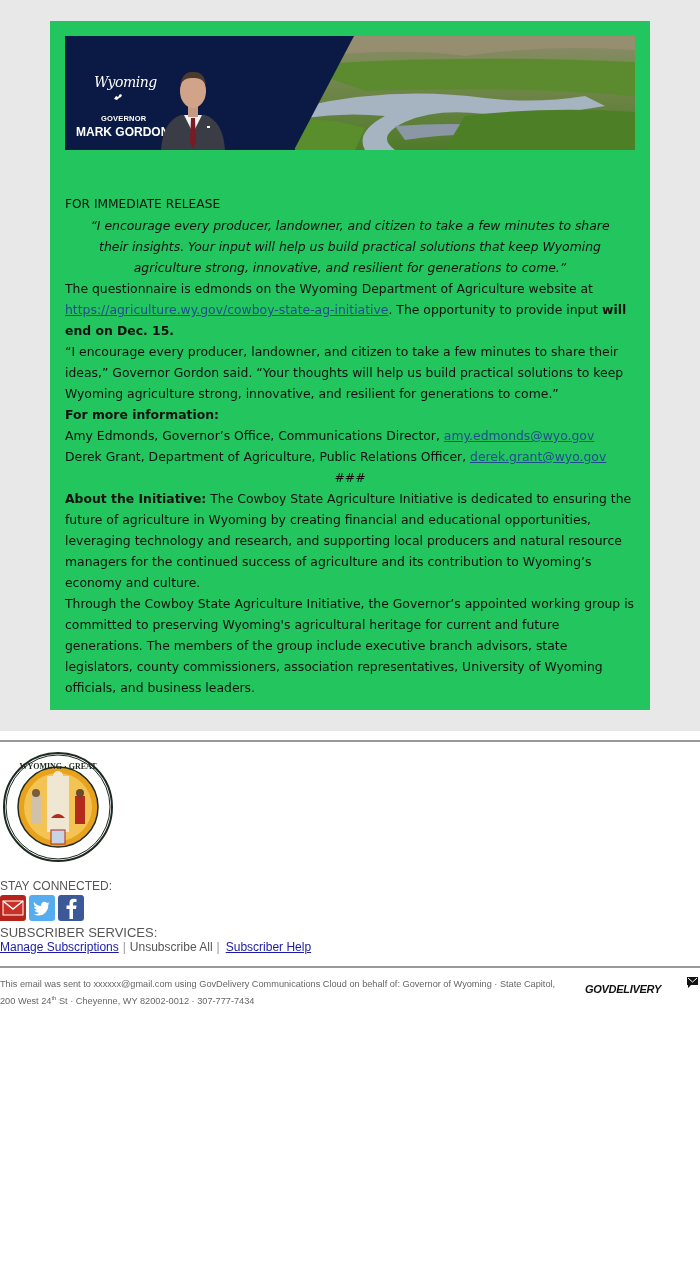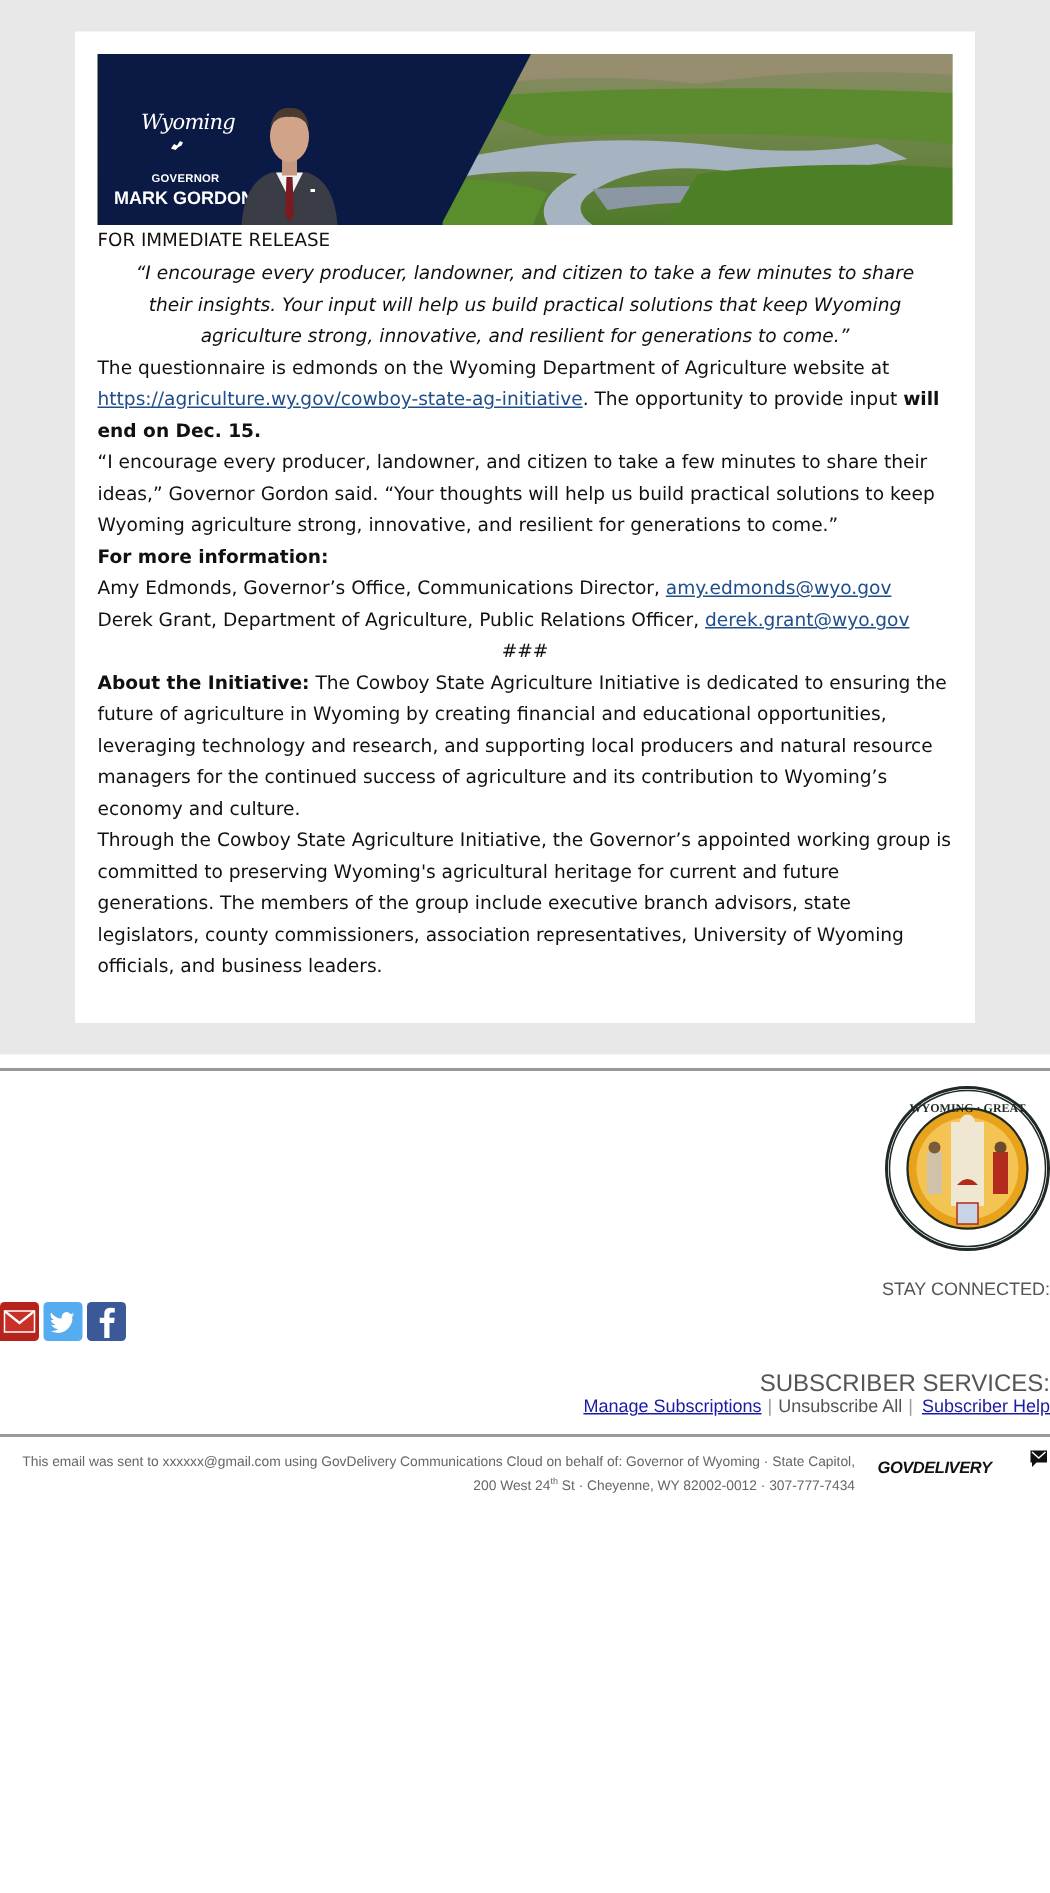--- a/index.html
+++ b/index.html
@@ -1,43 +1,43 @@
 <!DOCTYPE html>
 <html><head>
 <meta charset="utf-8">
 <style>
   * { box-sizing: border-box; margin: 0; padding: 0; }
   html, body { width: 700px; background: #ffffff; }
   body { font-family: "Liberation Sans", sans-serif; color: #000; }
   .top-bg { background: #e8e8e8; padding: 21px 50px 21px 50px; }
-  .card { background: #ffffff; width: 600px; padding: 15px 15px 28px 15px; }
+  .card { background: #22c55e; width: 600px; padding: 15px 15px 12px 15px; }
   .banner { position: relative; width: 570px; height: 114px; overflow: hidden; background: #6b8a3a; }
   .banner .landscape { position: absolute; inset: 0; }
   .banner .navy { position: absolute; left: 0; top: 0; width: 230px; height: 114px; background: #0b1a44; }
   .banner .wy-logo { position: absolute; left: 29px; top: 38px; color: #fff; font-family: "DejaVu Serif", serif;
      font-style: italic; font-size: 14px; letter-spacing: -0.5px; }
   .banner .wy-rider { position: absolute; left: 48px; top: 55px; width: 10px; height: 9px; color:#fff; font-size:9px; }
   .banner .gov-label { position: absolute; left: 36px; top: 78px; color: #fff; font-weight: bold; font-size: 7.5px; letter-spacing: 0.2px; }
   .banner .gov-name { position: absolute; left: 11px; top: 89px; color: #fff; font-weight: bold; font-size: 12px; }
   .portrait { position: absolute; left: 92px; top: 27px; width: 72px; height: 87px; }
-  .content { font-family: "DejaVu Sans", sans-serif; font-size: 12.4px; line-height: 21px; color: #111; }
+  .content { font-family: "DejaVu Sans", sans-serif; font-size: 12.4px; line-height: 21px; color: #111; margin-top: 44px; }
   .content p { margin: 0; }
   .release { margin-top: 30px; font-size: 12.2px; }
   .headline { margin-top: 15px; text-align: center; font-weight: bold; font-size: 12.4px; }
   .quote { margin-top: 14px; text-align: center; font-style: italic; padding: 0 18px; }
   .para { margin-top: 15px; }
   .link { color: #1f4e8c; text-decoration: underline; }
   .center { text-align: center; }
-  .footer { background: #fff; text-align: right; }
+  .footer { background: #fff; }
   .footer-rule { height: 2px; background: #999; margin-top: 0; }
   .seal { margin: 10px 0 0 3px; width: 110px; height: 110px; }
   .stay { font-size: 12px; color: #555; margin-top: 13px; }
   .social { display: flex; gap: 3px; margin-top: 2px; height: 27px; }
   .social .ic { width: 26px; height: 26px; display: flex; align-items: center; justify-content: center; border-radius: 3px; }
-  .subserv { font-size: 16px; color: #555; margin-top: 21px; line-height: 14px; }
+  .subserv { font-size: 13px; color: #555; margin-top: 4px; line-height: 14px; }
   .sublinks { font-size: 12px; color: #555; line-height: 15px; }
   .sublinks a { color: #1a1aa6; text-decoration: underline; }
   .sublinks .sep { color: #999; margin: 0 4px; }
   .bottom-rule { height: 2px; background: #9a9a9a; margin-top: 11px; }
   .bottom { position: relative; height: 44px; }
   .bottom .txt { position: absolute; left: 0; top: 9px; width: 570px; font-size: 9.2px; line-height: 14px; color: #666; }
   .bottom .gd { position: absolute; left: 585px; top: 15px; font-weight: bold; font-style: italic; font-size: 11px; letter-spacing: -0.3px; color: #111; }
   .bottom .gd-env { position: absolute; left: 686px; top: 8px; }
 </style>
 </head>

